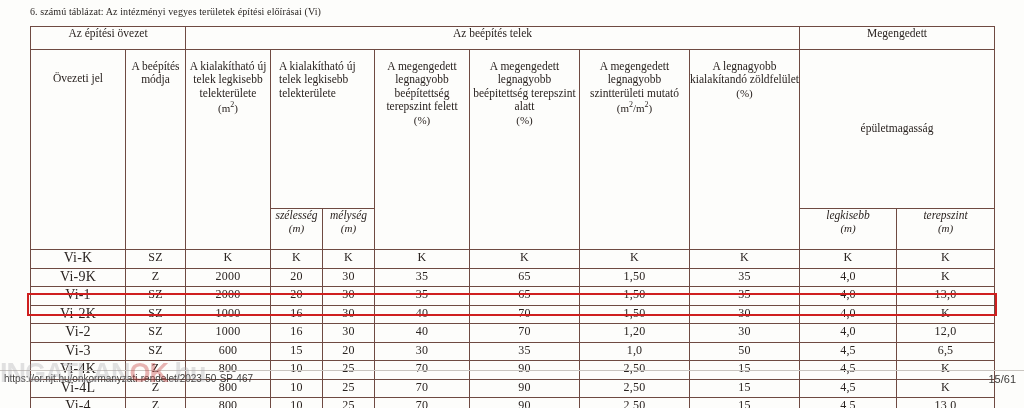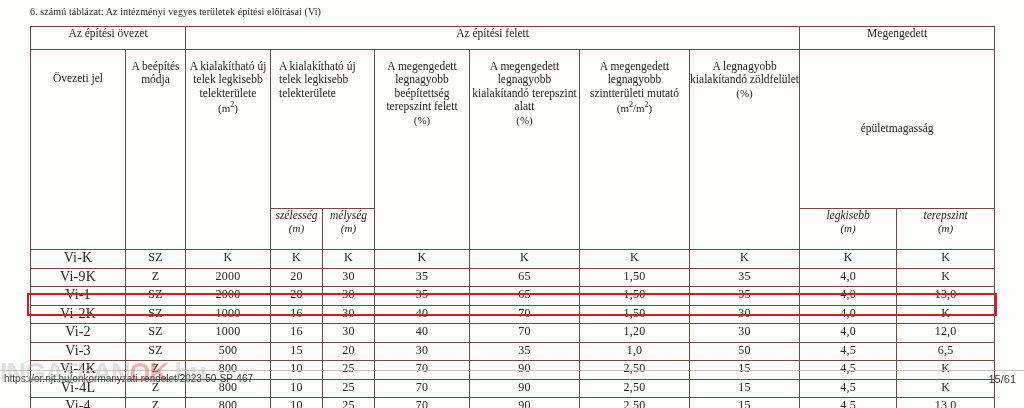--- a/index.html
+++ b/index.html
@@ -156,38 +156,38 @@
         <col style="width:95px">
         <col style="width:110px">
         <col style="width:110px">
         <col style="width:110px">
         <col style="width:97px">
         <col style="width:98px">
       </colgroup>
       <tbody>
         <tr class="hdr-top">
           <td colspan="2" class="cell-pad left-al">Az  építési övezet</td>
-          <td colspan="7" class="cell-pad left-al">Az építési felett</td>
+          <td colspan="7" class="cell-pad left-al">Az beépítés telek</td>
           <td colspan="2" class="cell-pad left-al">Megengedett</td>
         </tr>
 
         <tr class="hdr-main">
           <td rowspan="2" class="cell-pad" style="vertical-align:top;padding-top:22px">Övezeti jel</td>
           <td rowspan="2" class="cell-pad left-al" style="vertical-align:top;padding-top:10px">A beépítés módja</td>
           <td rowspan="2" class="cell-pad left-al" style="vertical-align:top;padding-top:10px">
             <span>A kialakítható új telek legkisebb telekterülete</span>
             <div class="unit-line">(m<span class="sup">2</span>)</div>
           </td>
           <td colspan="2" class="cell-pad" style="vertical-align:top;padding-top:10px;text-align:left;padding-left:8px">A kialakítható új telek legkisebb telekterülete</td>
           <td rowspan="2" class="cell-pad left-al" style="vertical-align:top;padding-top:10px">
             <span>A megengedett legnagyobb beépítettség terepszint felett</span>
             <div class="unit-line">(%)</div>
           </td>
           <td rowspan="2" class="cell-pad left-al" style="vertical-align:top;padding-top:10px">
-            <span>A megengedett legnagyobb kialakítandó terepszint alatt</span>
+            <span>A megengedett legnagyobb beépitettség terepszint alatt</span>
             <div class="unit-line">(%)</div>
           </td>
           <td rowspan="2" class="cell-pad left-al" style="vertical-align:top;padding-top:10px">
             <span>A megengedett legnagyobb szintterületi mutató</span>
             <div class="unit-line">(m<span class="sup">2</span>/m<span class="sup">2</span>)</div>
           </td>
           <td rowspan="2" class="cell-pad left-al" style="vertical-align:top;padding-top:10px">
             <span>A legnagyobb kialakítandó zöldfelület</span>
             <div class="unit-line">(%)</div>
           </td>
@@ -275,21 +275,21 @@
             <td>40</td>
             <td>70</td>
             <td>1,20</td>
             <td>30</td>
             <td>4,0</td>
             <td>12,0</td>
           </tr>
           <tr class="data-row">
             <td class="zone">Vi-3</td>
             <td>SZ</td>
-            <td>500</td>
+            <td>600</td>
             <td>15</td>
             <td>20</td>
             <td>30</td>
             <td>35</td>
             <td>1,0</td>
             <td>50</td>
             <td>4,5</td>
             <td>6,5</td>
           </tr>
           <tr class="data-row">

